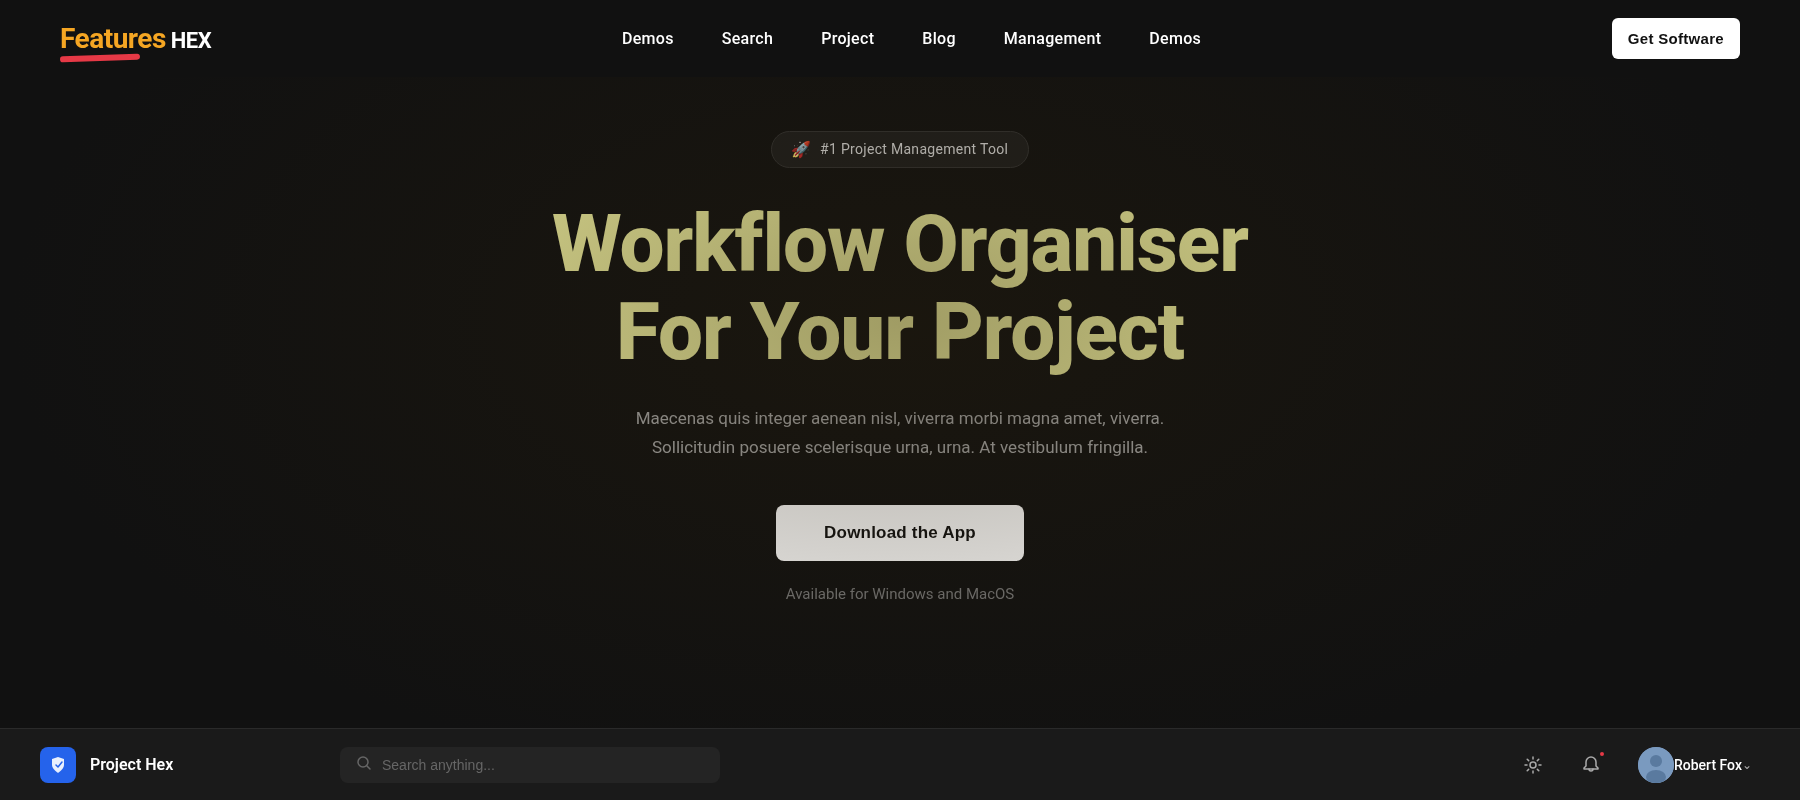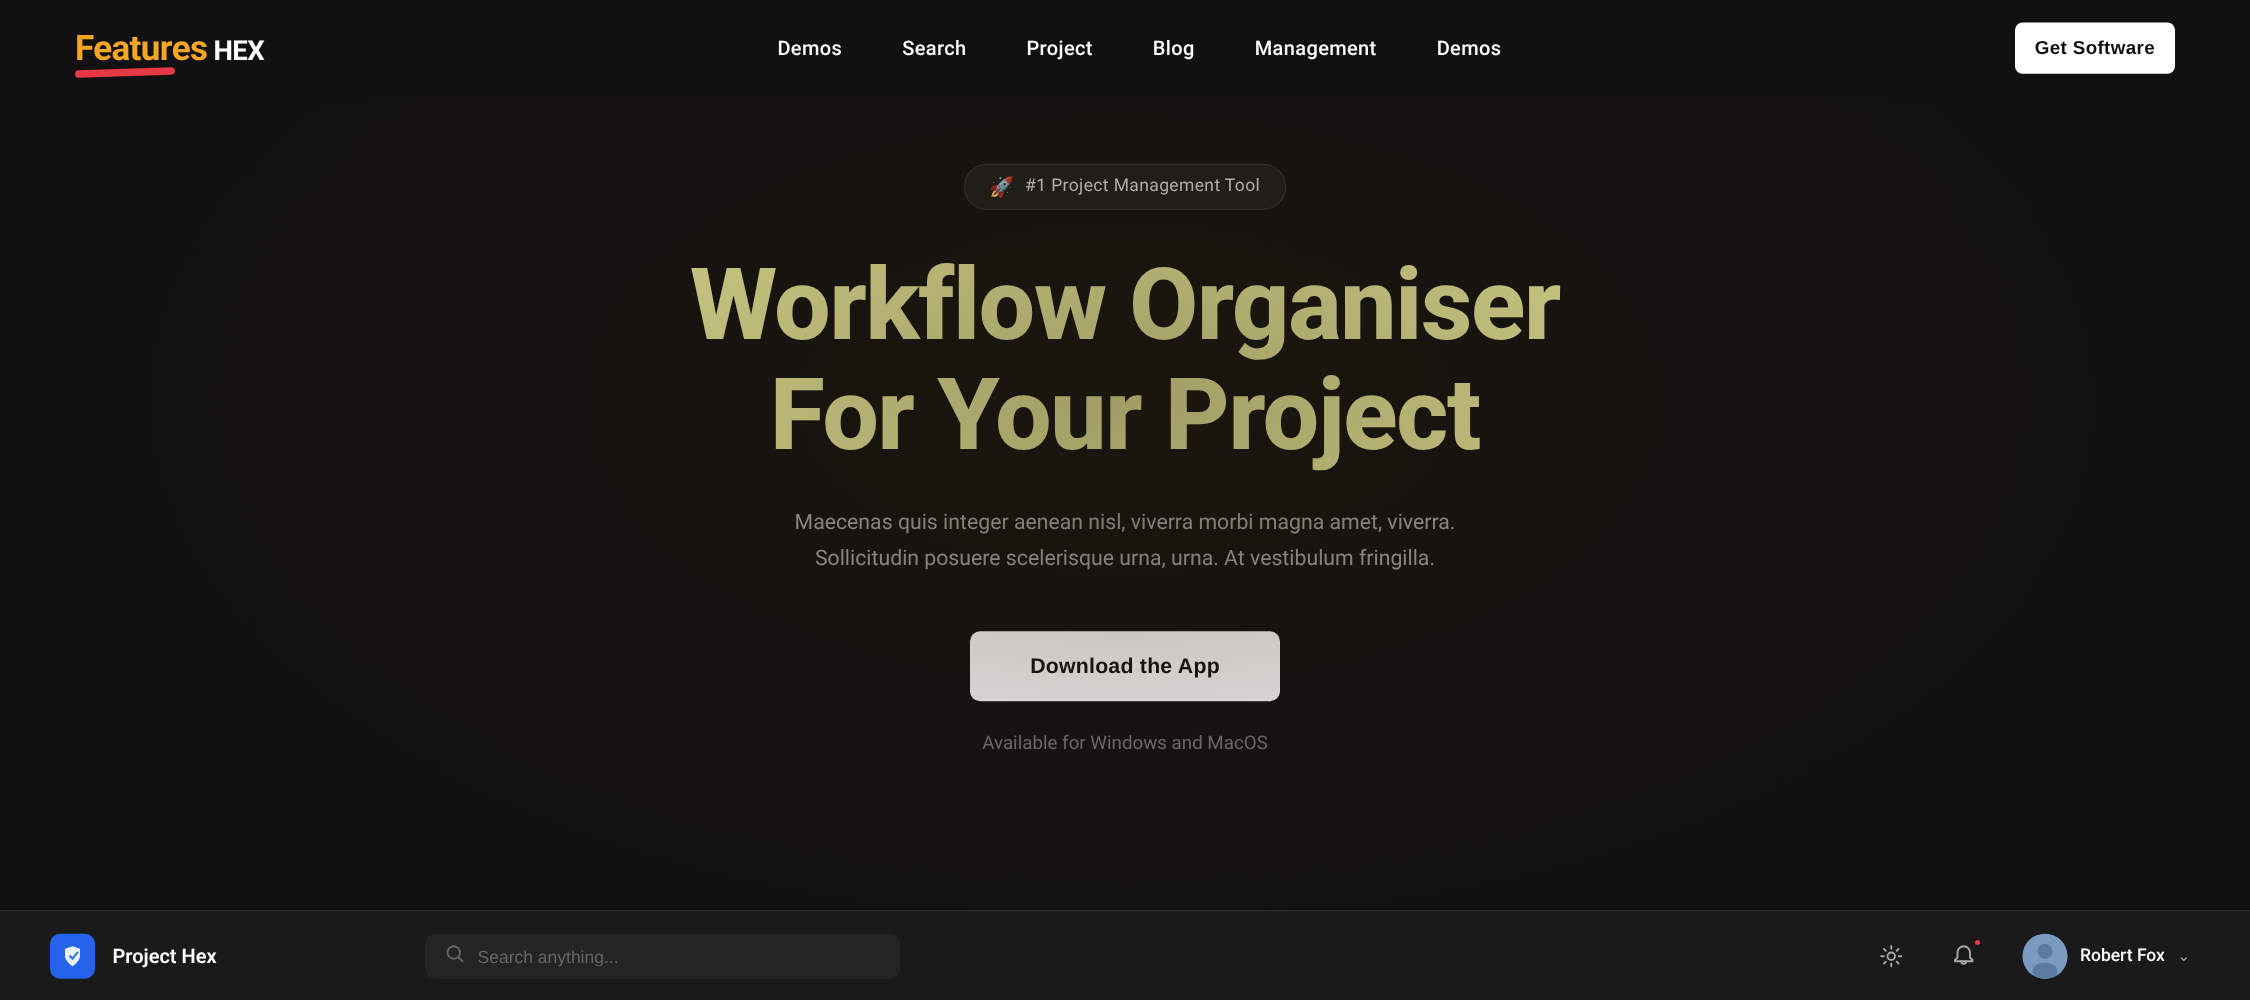--- a/index.html
+++ b/index.html
@@ -254,21 +254,20 @@
       width: 8px;
       height: 8px;
       background-color: #e63946;
       border-radius: 50%;
       border: 2px solid #1a1a1a;
     }
 
     .user-profile {
       display: flex;
       align-items: center;
-      gap: 10px;
       cursor: pointer;
       padding: 4px 8px;
       border-radius: 8px;
     }
 
     .user-avatar {
       width: 36px;
       height: 36px;
       border-radius: 50%;
       background: linear-gradient(135deg, #6b8cba, #8fa8c8);

